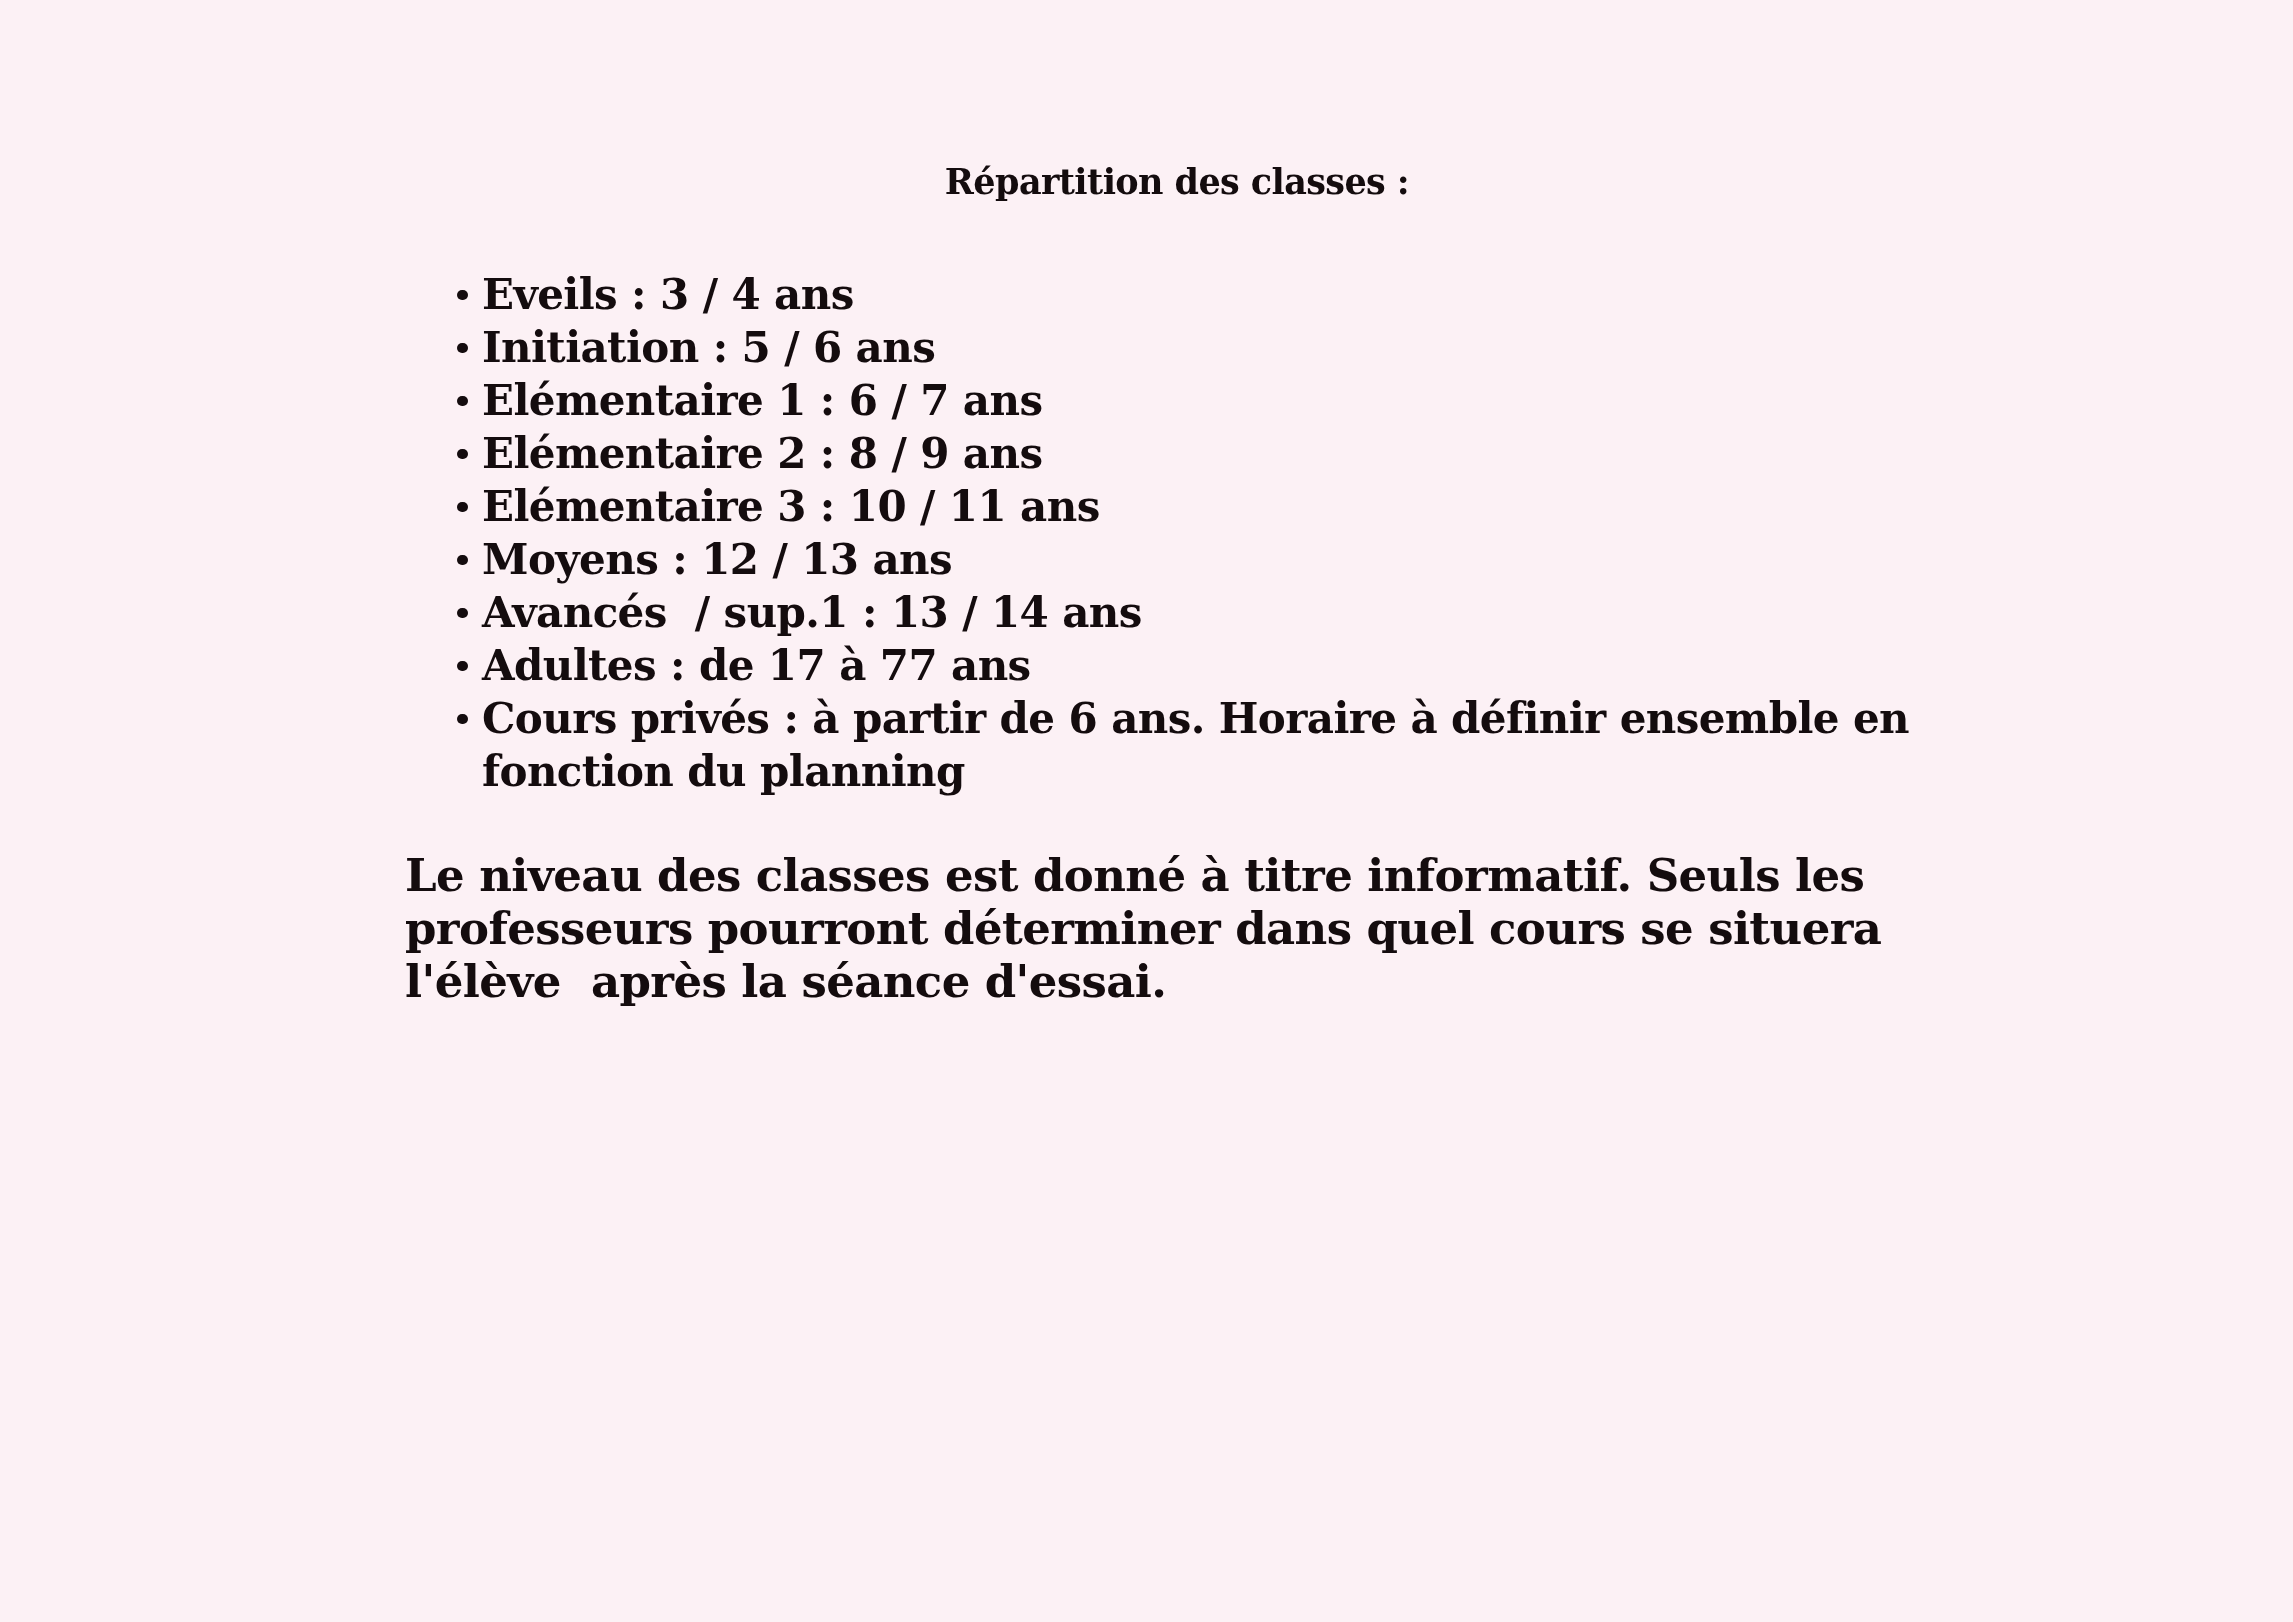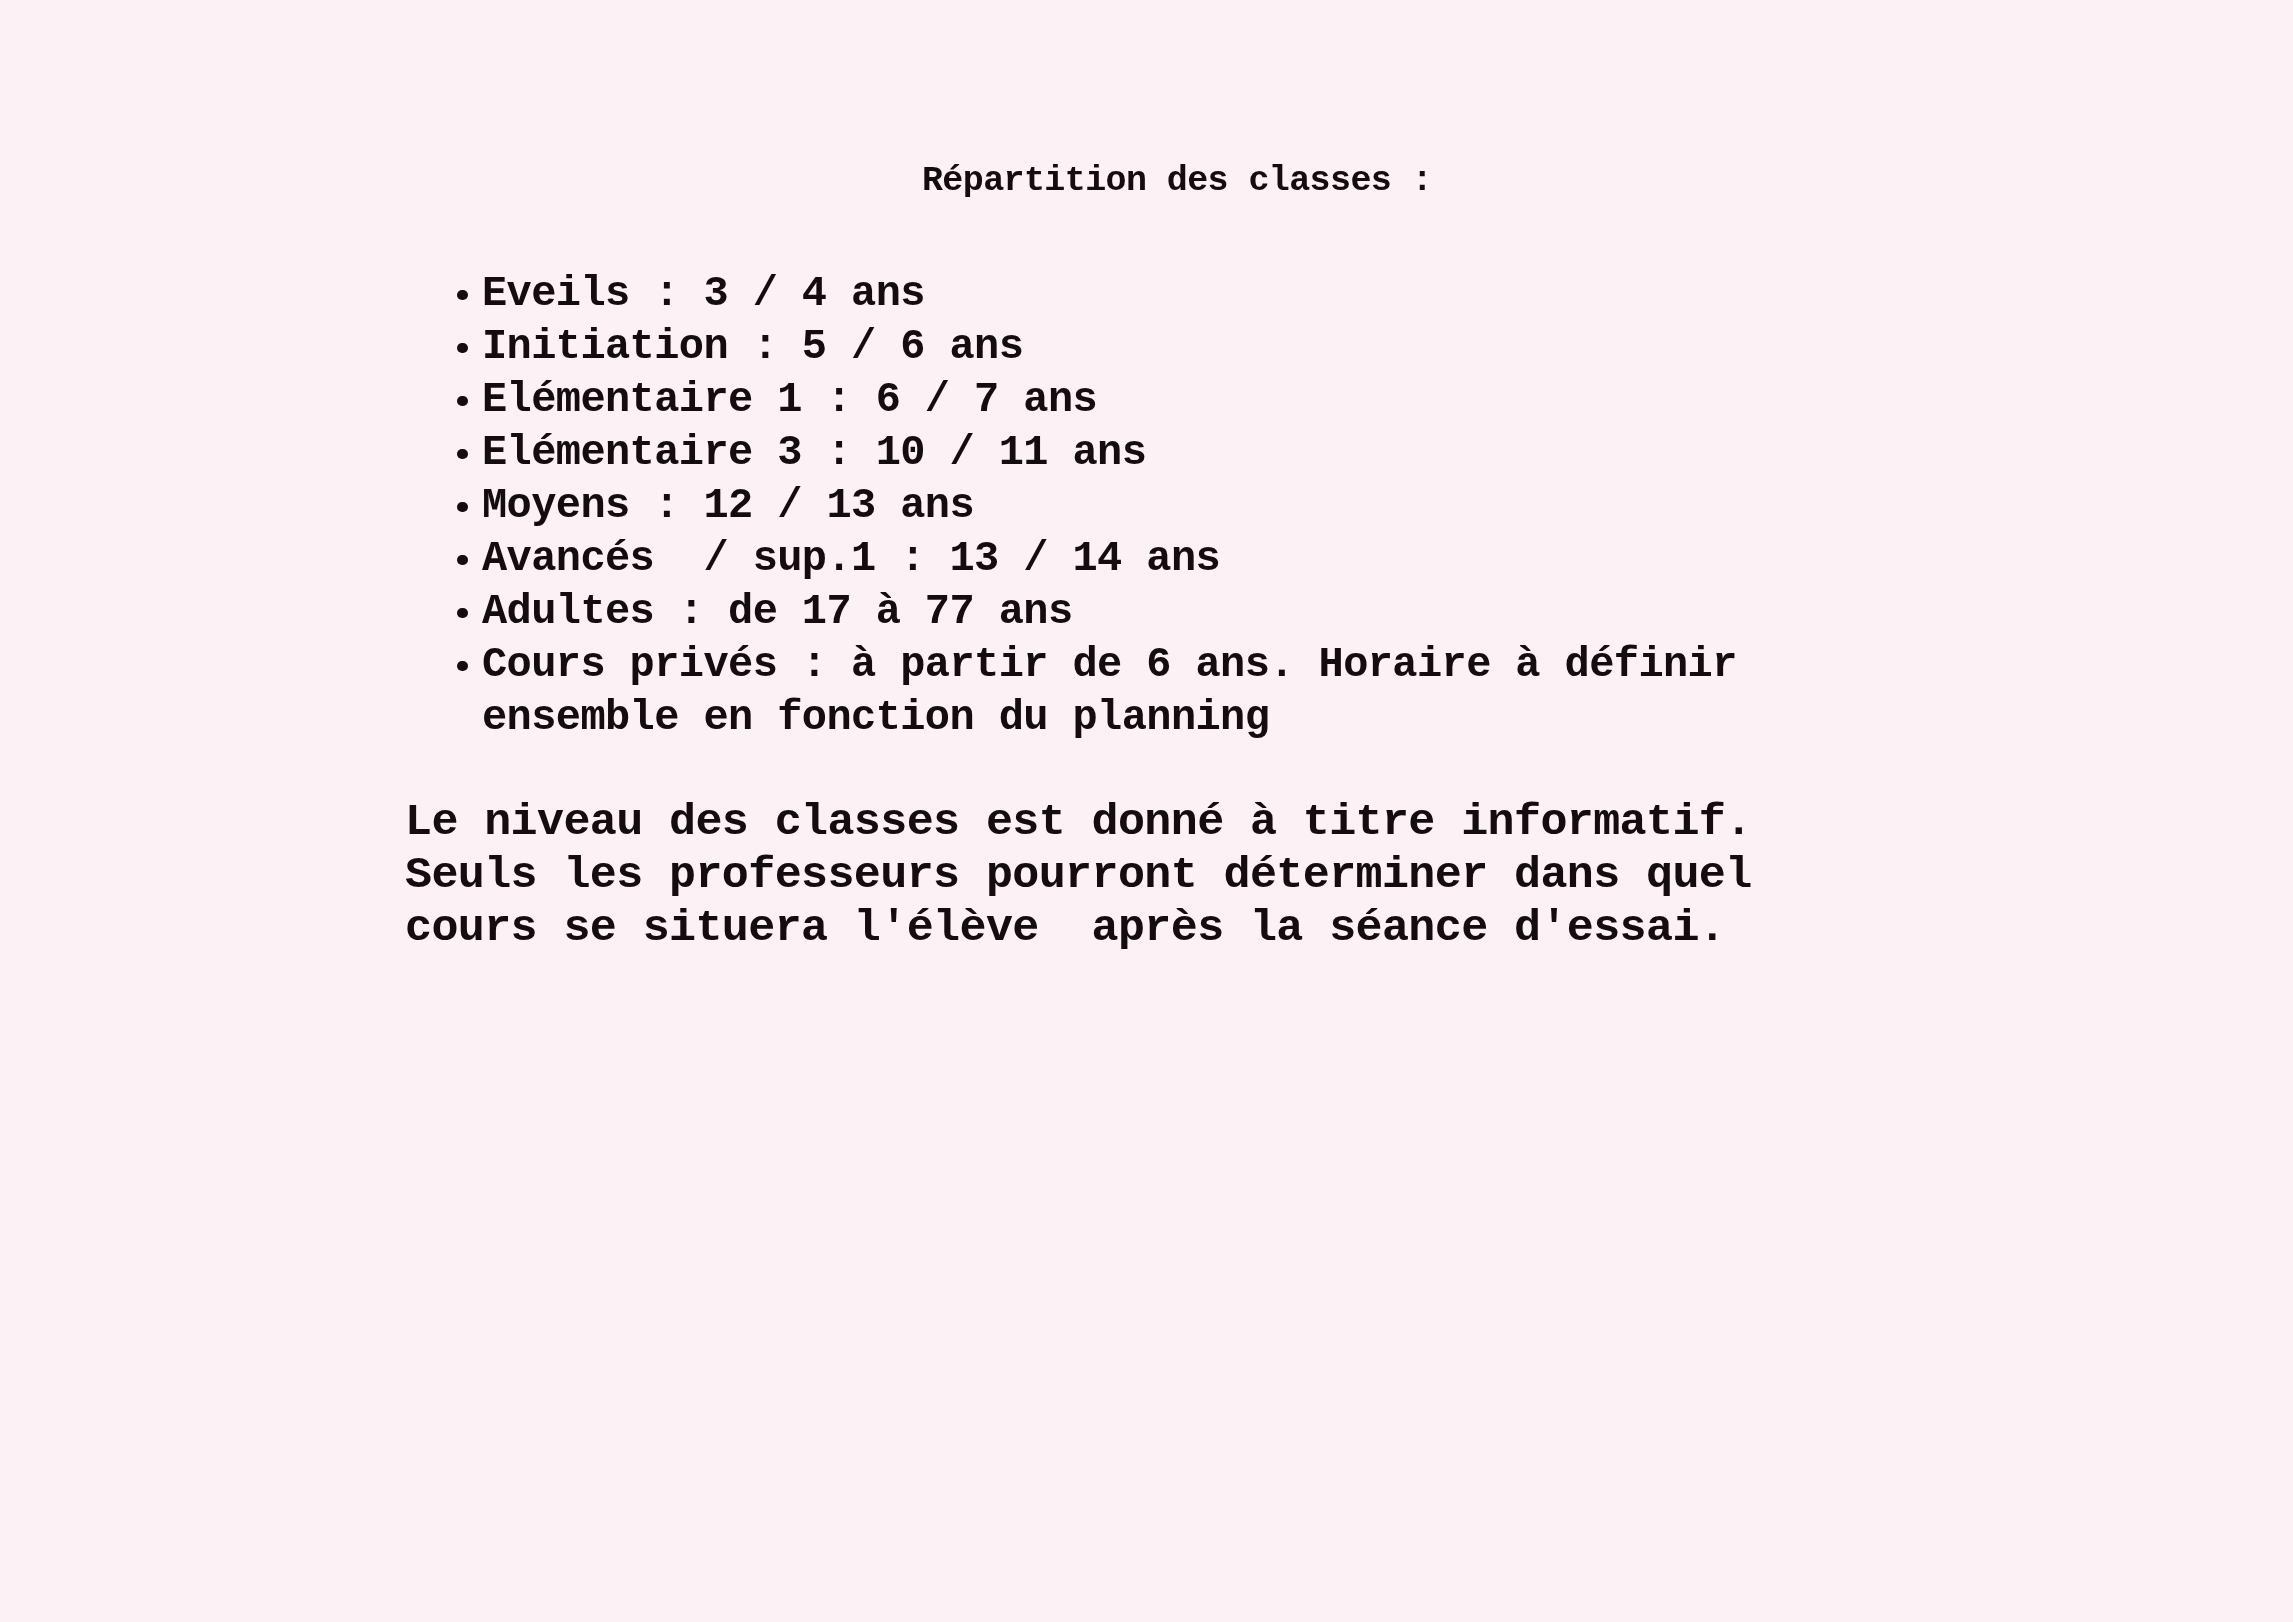--- a/index.html
+++ b/index.html
@@ -17,21 +17,20 @@
     background: var(--bg);
     font-family: "DejaVu Serif", "Liberation Serif", serif;
     color: var(--ink);
     overflow: hidden;
   }
   .page {
     position: relative;
     width: 2128px;
     height: 1622px;
     background: var(--bg);
-    font-family: Liberation Mono, monospace;
   }
   .content {
     position: absolute;
     left: 405px;
     top: 160px;
     width: 1544px;
   }
   .doc-title {
     margin: 0 0 65px 0;
     font-size: 35px;
@@ -78,20 +77,21 @@
 </head>
 <body>
 
 <div class="page">
   <div class="content">
     <h1 class="doc-title">Répartition des classes :</h1>
     <ul class="class-list">
         <li>Eveils : 3 / 4 ans</li>
         <li>Initiation : 5 / 6 ans</li>
         <li>Elémentaire 1 : 6 / 7 ans</li>
+        <li>Elémentaire 2 : 8 / 9 ans</li>
         <li>Elémentaire 3 : 10 / 11 ans</li>
         <li>Moyens : 12 / 13 ans</li>
         <li>Avancés  / sup.1 : 13 / 14 ans</li>
         <li>Adultes : de 17 à 77 ans</li>
         <li>Cours privés : à partir de 6 ans. Horaire à définir ensemble en fonction du planning</li>
       </ul>
     <p class="note">Le niveau des classes est donné à titre informatif. Seuls les professeurs pourront déterminer dans quel cours se situera l'élève  après la séance d'essai.</p>
   </div>
 </div>
 

